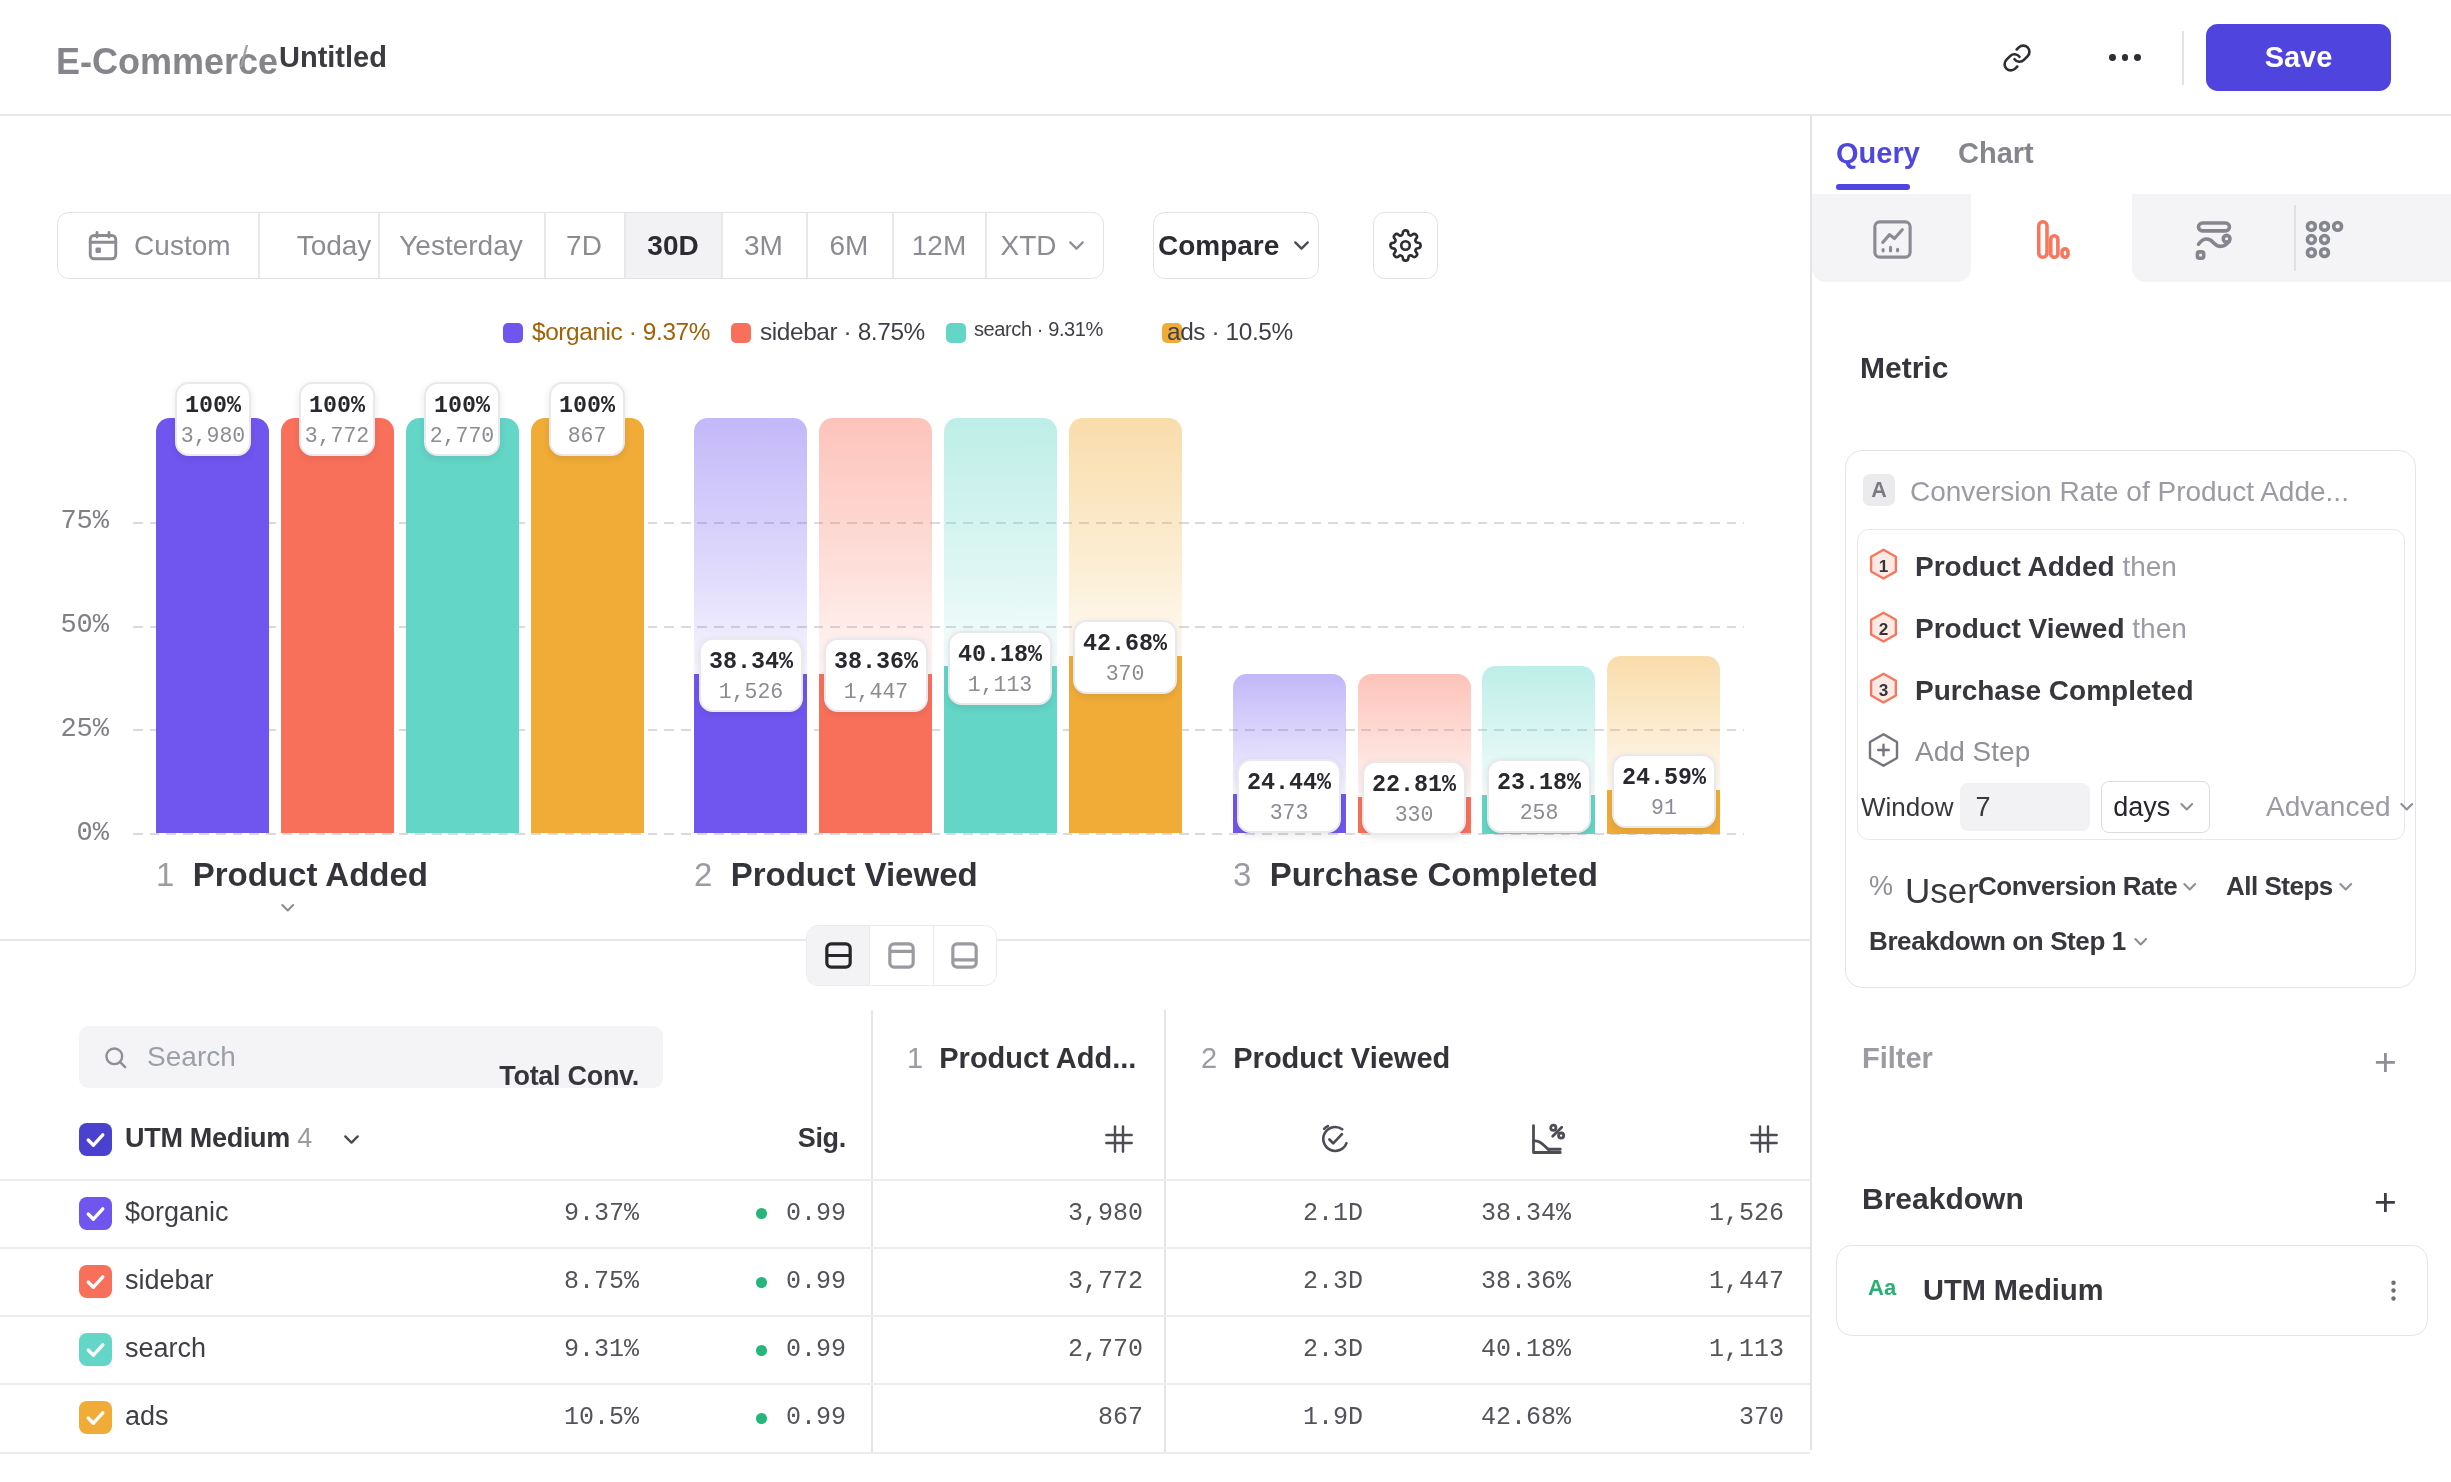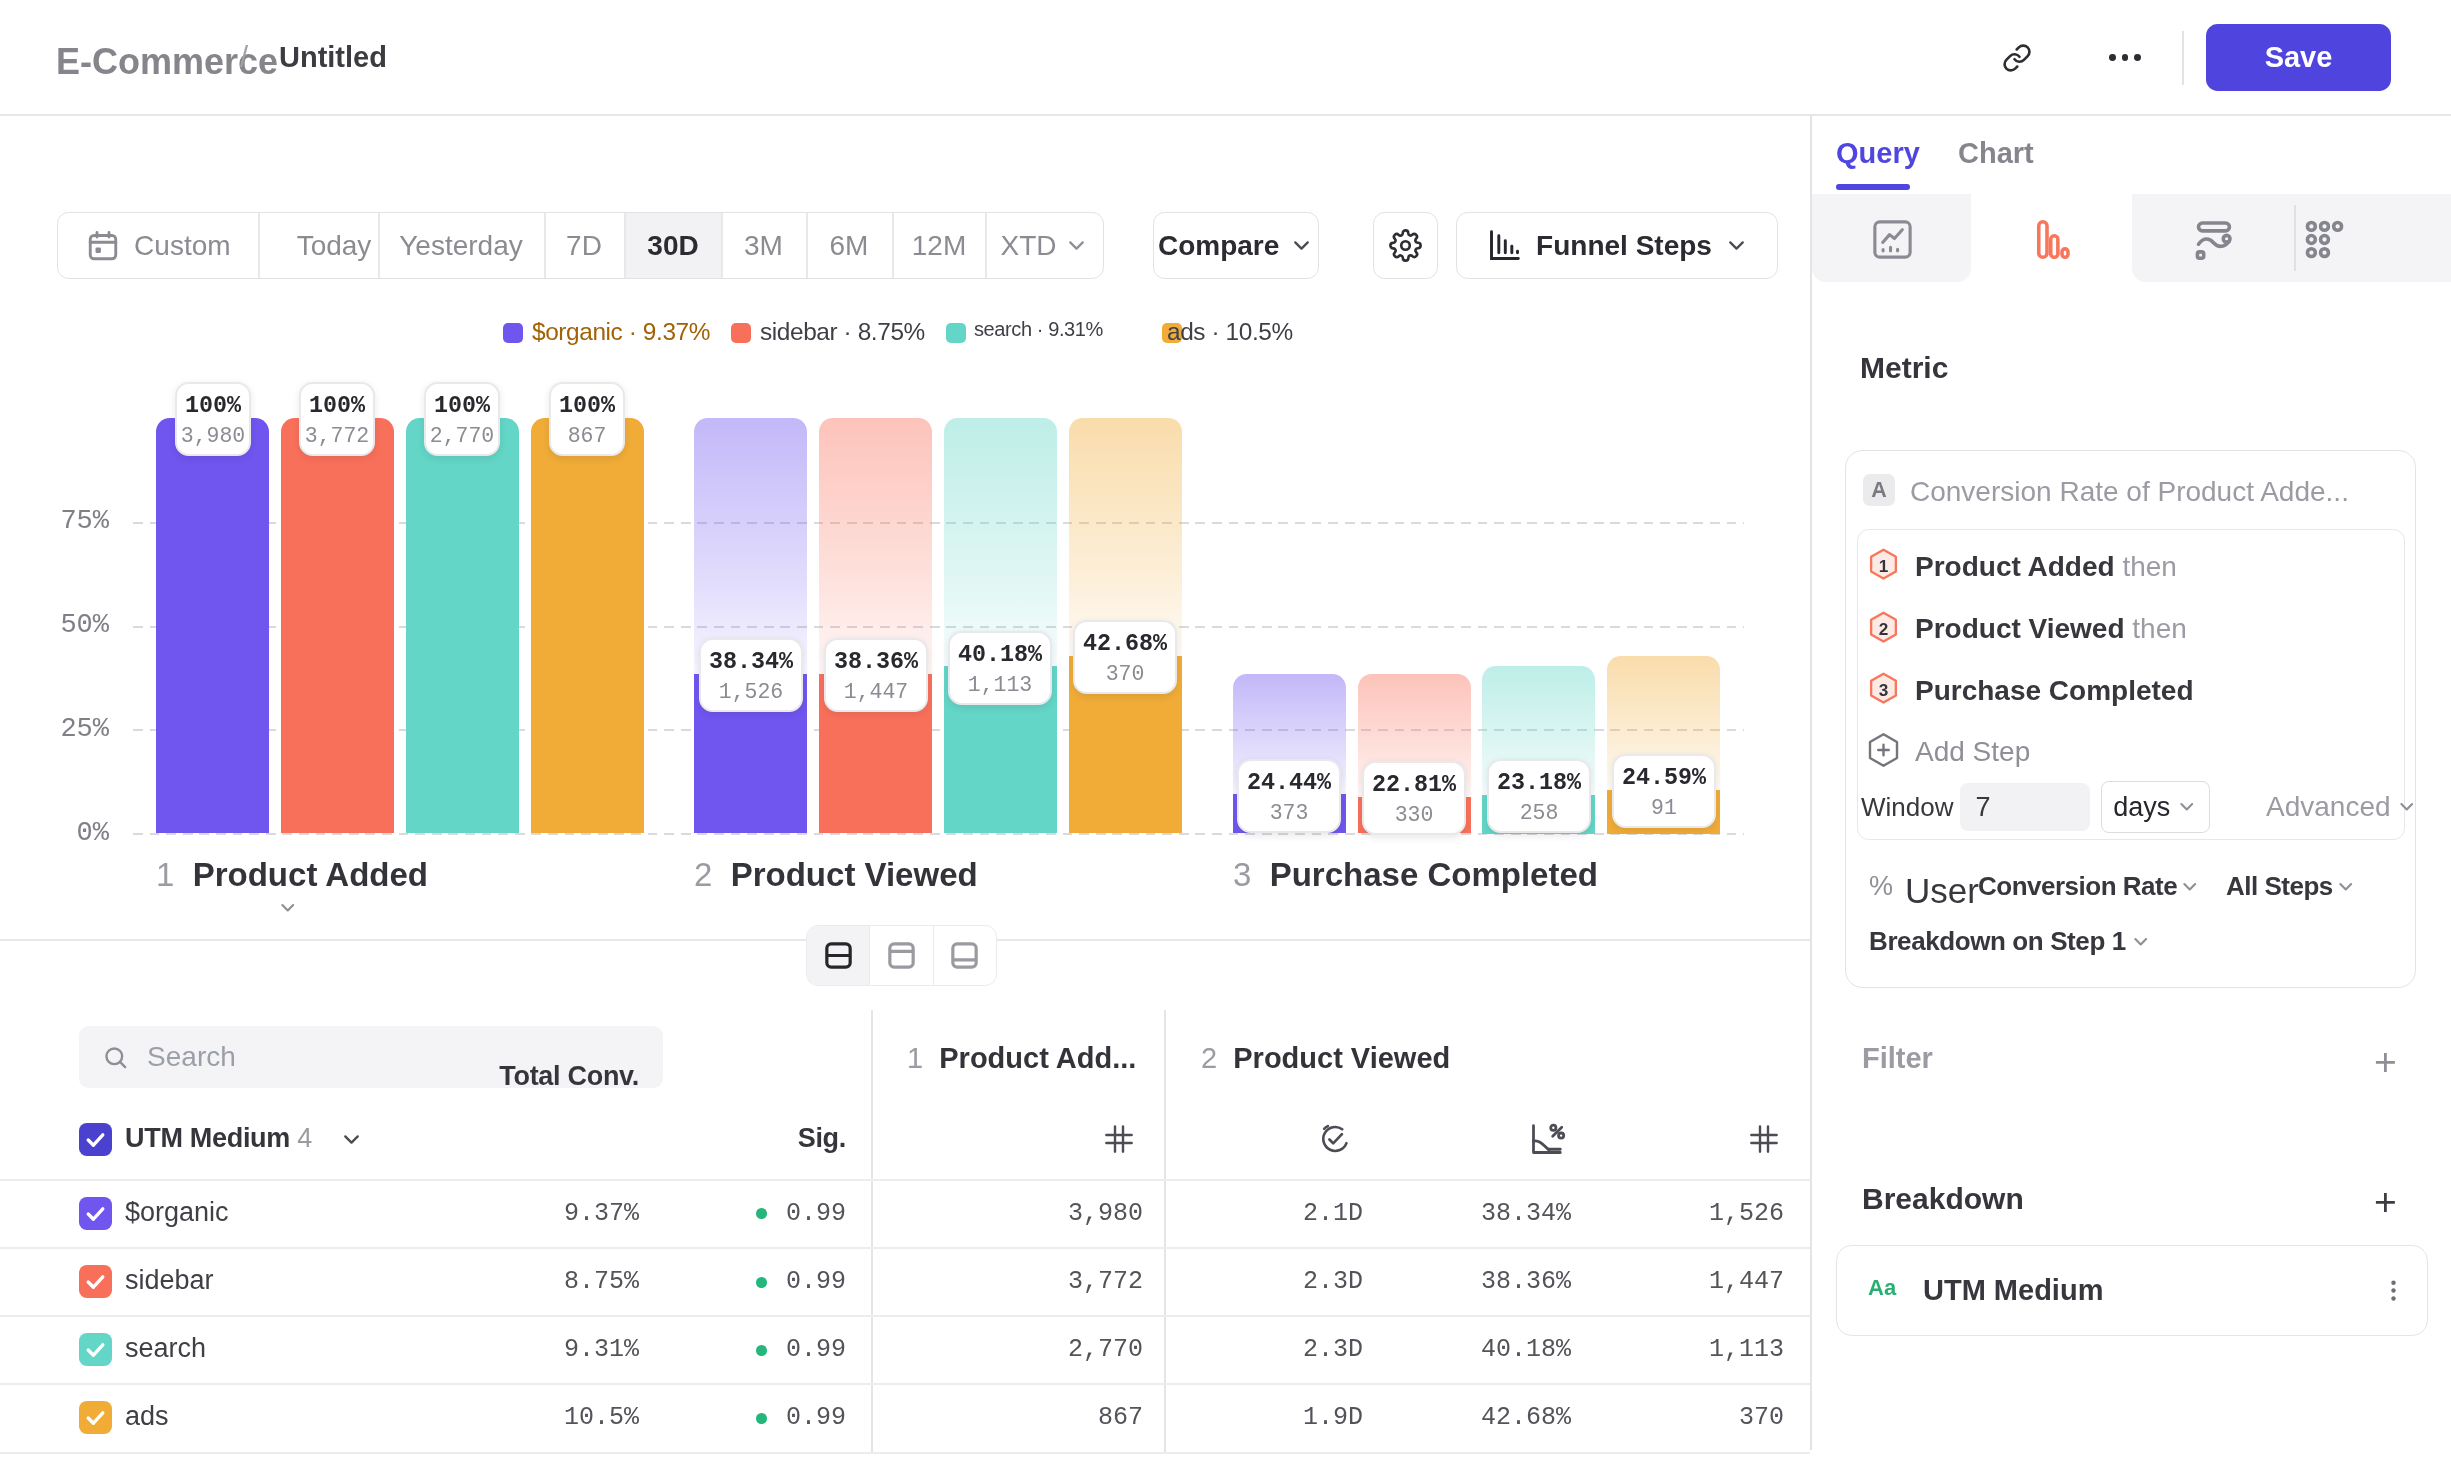--- a/index.html
+++ b/index.html
@@ -71,29 +71,20 @@
 </div>
 <div class="btn" style="left:1153px;top:212px;width:166px;height:67px;gap:9.8px;font-size:28px;font-weight:700;color:#2b2b31;">Compare <svg width="25" height="25" viewBox="0 0 24 24" fill="none" stroke="#4a4a52" stroke-width="2.2" stroke-linecap="round" stroke-linejoin="round">
         <path d="M6 9l6 6 6-6"></path>
       </svg></div>
 <div class="btn" style="left:1373px;top:212px;width:65px;height:67px;">
       <svg width="33" height="33" viewBox="0 0 24 24" fill="none" stroke="#2d2d33" stroke-width="1.9" stroke-linecap="round" stroke-linejoin="round">
         <circle cx="12" cy="12" r="3.1"></circle>
         <path d="M19.4 15a1.65 1.65 0 0 0 .33 1.82l.06.06a2 2 0 0 1-2.83 2.83l-.06-.06a1.65 1.65 0 0 0-1.82-.33 1.65 1.65 0 0 0-1 1.51V21a2 2 0 0 1-4 0v-.09A1.65 1.65 0 0 0 9 19.4a1.65 1.65 0 0 0-1.82.33l-.06.06a2 2 0 0 1-2.83-2.83l.06-.06a1.65 1.65 0 0 0 .33-1.82 1.65 1.65 0 0 0-1.51-1H3a2 2 0 0 1 0-4h.09A1.65 1.65 0 0 0 4.6 9a1.65 1.65 0 0 0-.33-1.82l-.06-.06a2 2 0 0 1 2.83-2.83l.06.06a1.65 1.65 0 0 0 1.82.33H9a1.65 1.65 0 0 0 1-1.51V3a2 2 0 0 1 4 0v.09a1.65 1.65 0 0 0 1 1.51 1.65 1.65 0 0 0 1.82-.33l.06-.06a2 2 0 0 1 2.83 2.83l-.06.06a1.65 1.65 0 0 0-.33 1.82V9a1.65 1.65 0 0 0 1.51 1H21a2 2 0 0 1 0 4h-.09a1.65 1.65 0 0 0-1.51 1z"></path>
       </svg>
     </div>
-<div class="btn" style="left:1456px;top:212px;width:322px;height:67px;gap:11.7px;font-size:28px;font-weight:700;color:#2b2b31;"><svg width="39" height="39" viewBox="0 0 24 24" fill="none" stroke="#26262c" stroke-width="1.8" stroke-linecap="round">
-        <path d="M4 3.5V20h16.5"></path>
-        <path d="M8.5 6v10.5"></path>
-        <path d="M12.5 9v7.5"></path>
-        <path d="M16.5 12.5v4"></path>
-        <path d="M20 15.5v1"></path>
-      </svg>Funnel Steps <svg width="25" height="25" viewBox="0 0 24 24" fill="none" stroke="#4a4a52" stroke-width="2.2" stroke-linecap="round" stroke-linejoin="round">
-        <path d="M6 9l6 6 6-6"></path>
-      </svg></div>
 
 <div class="abs" style="left:503px;top:323px;width:19.5px;height:19.5px;border-radius:4.9px;background:#7055EF;"></div>
 <div class="abs" style="left:532px;top:318px;font-size:24.4px;letter-spacing:-0.4px;color:#a16207;">$organic&nbsp;·&nbsp;9.37%</div>
 <div class="abs" style="left:731px;top:323px;width:19.5px;height:19.5px;border-radius:4.9px;background:#F9705A;"></div>
 <div class="abs" style="left:760px;top:318px;font-size:24.4px;letter-spacing:-0.4px;color:#3f3f47;">sidebar&nbsp;·&nbsp;8.75%</div>
 <div class="abs" style="left:946px;top:323px;width:19.5px;height:19.5px;border-radius:4.9px;background:#63D6C7;"></div>
 <div class="abs" style="left:974px;top:318px;font-size:20px;letter-spacing:-0.4px;color:#3f3f47;">search&nbsp;·&nbsp;9.31%</div>
 <div class="abs" style="left:1162px;top:323px;width:19.5px;height:19.5px;border-radius:4.9px;background:#F1AC37;"></div>
 <div class="abs" style="left:1167px;top:318px;font-size:24.4px;letter-spacing:-0.4px;color:#3f3f47;">ads&nbsp;·&nbsp;10.5%</div>
 

